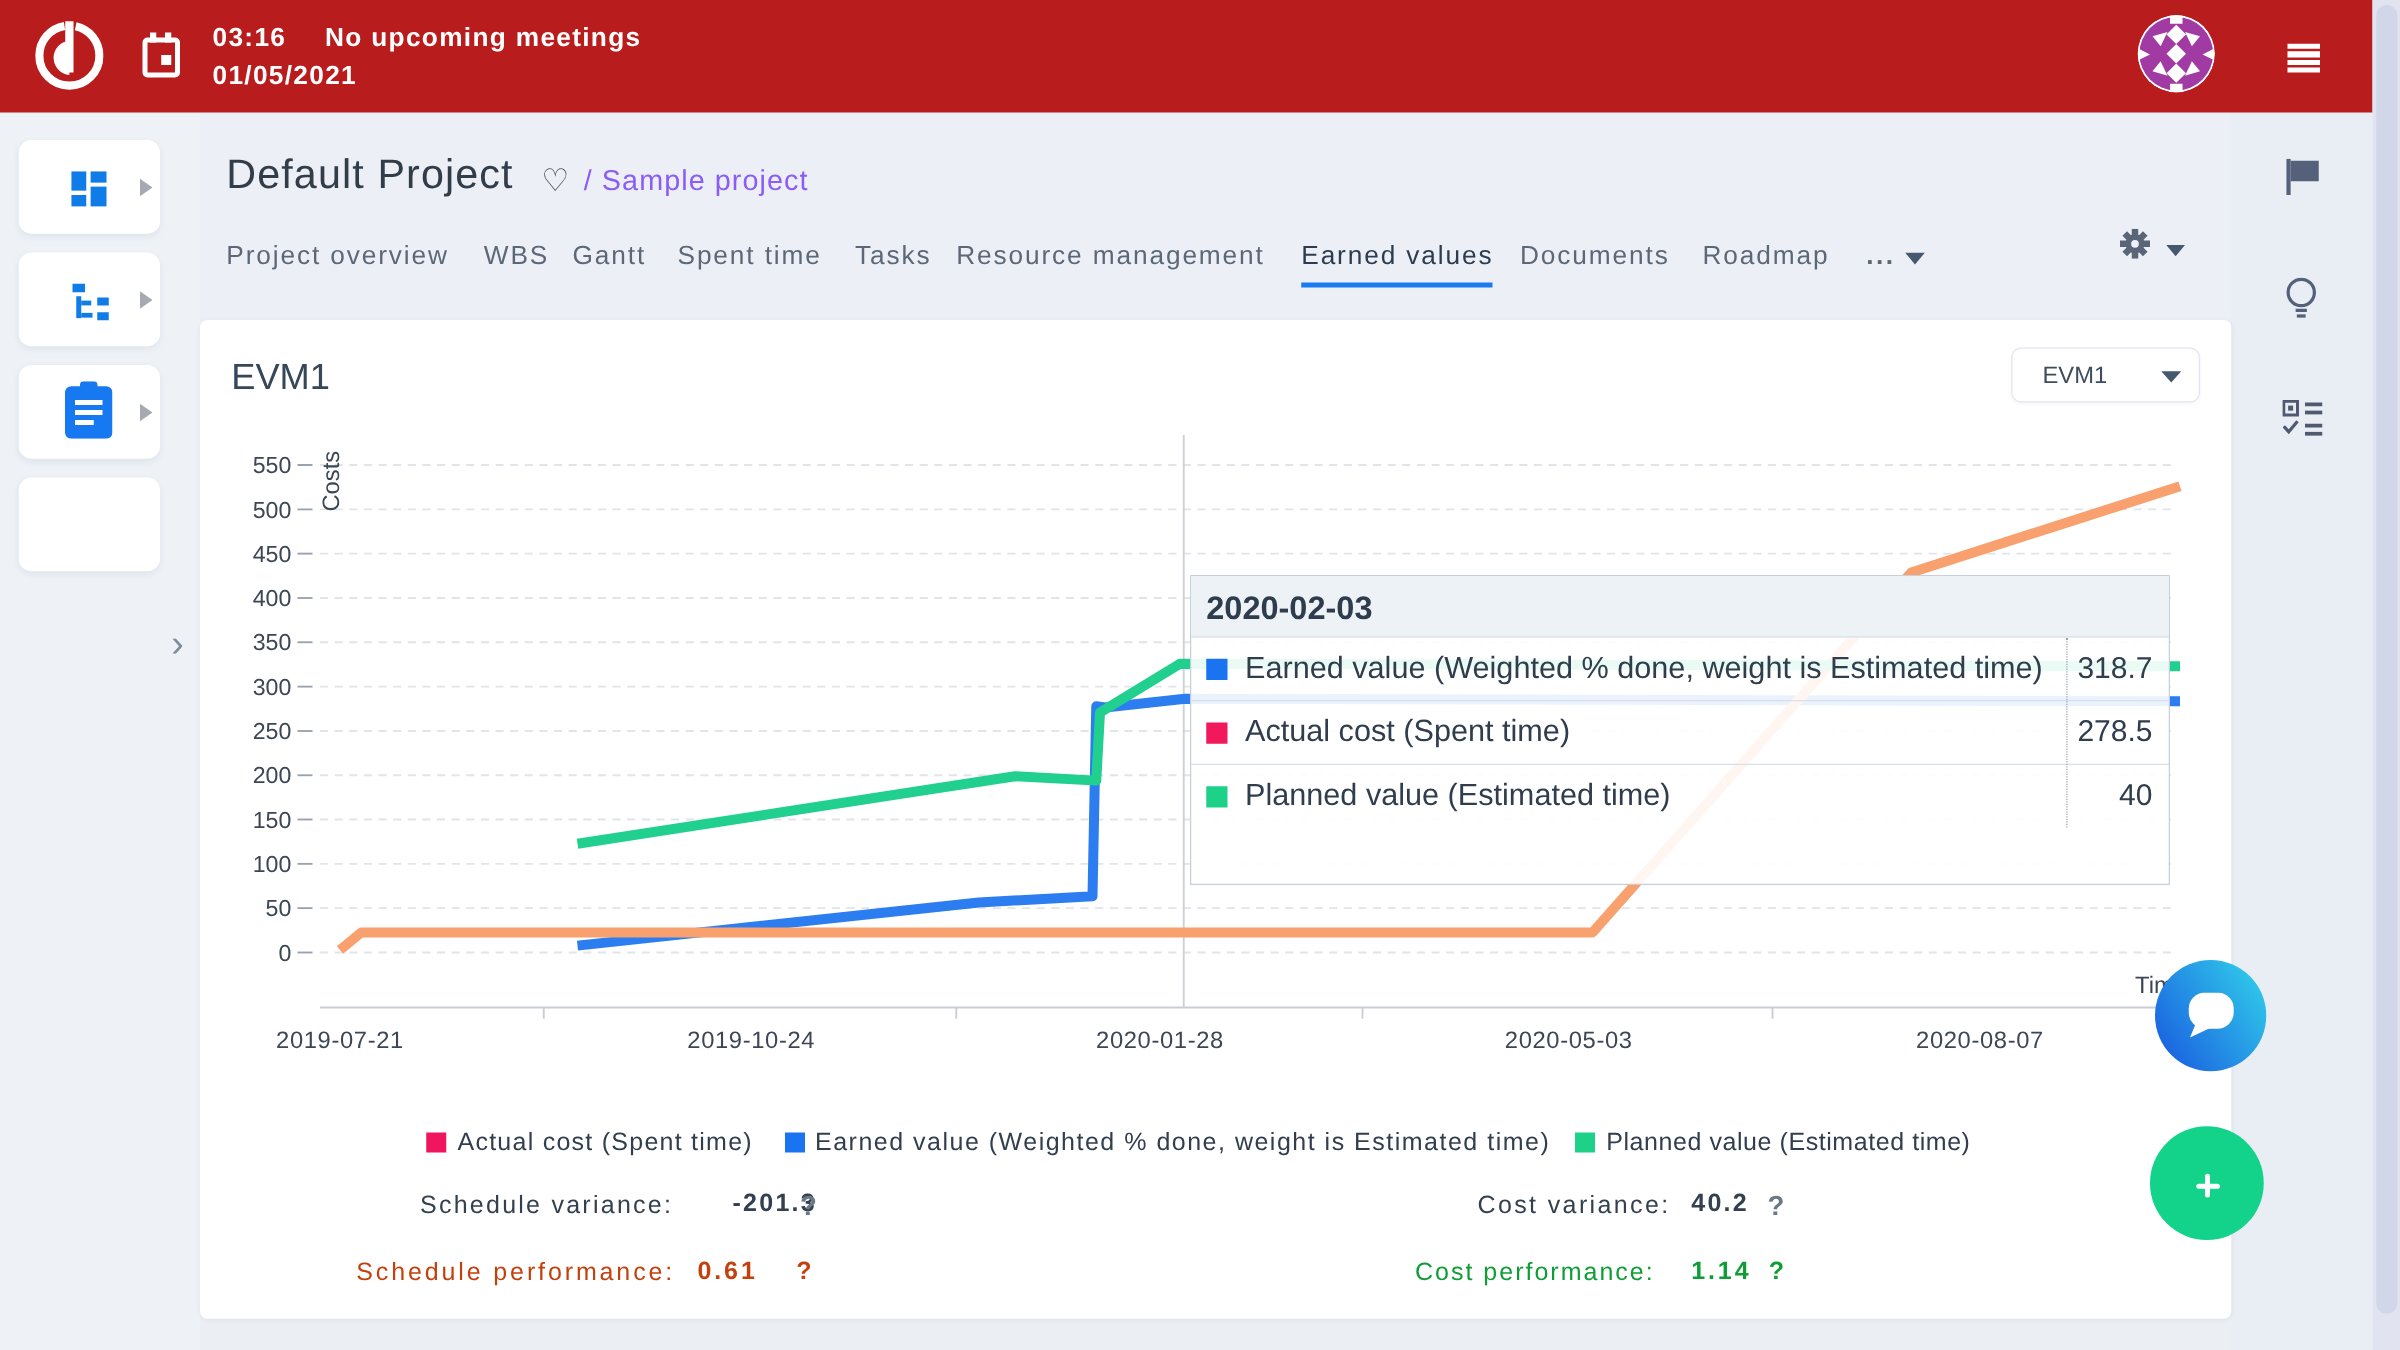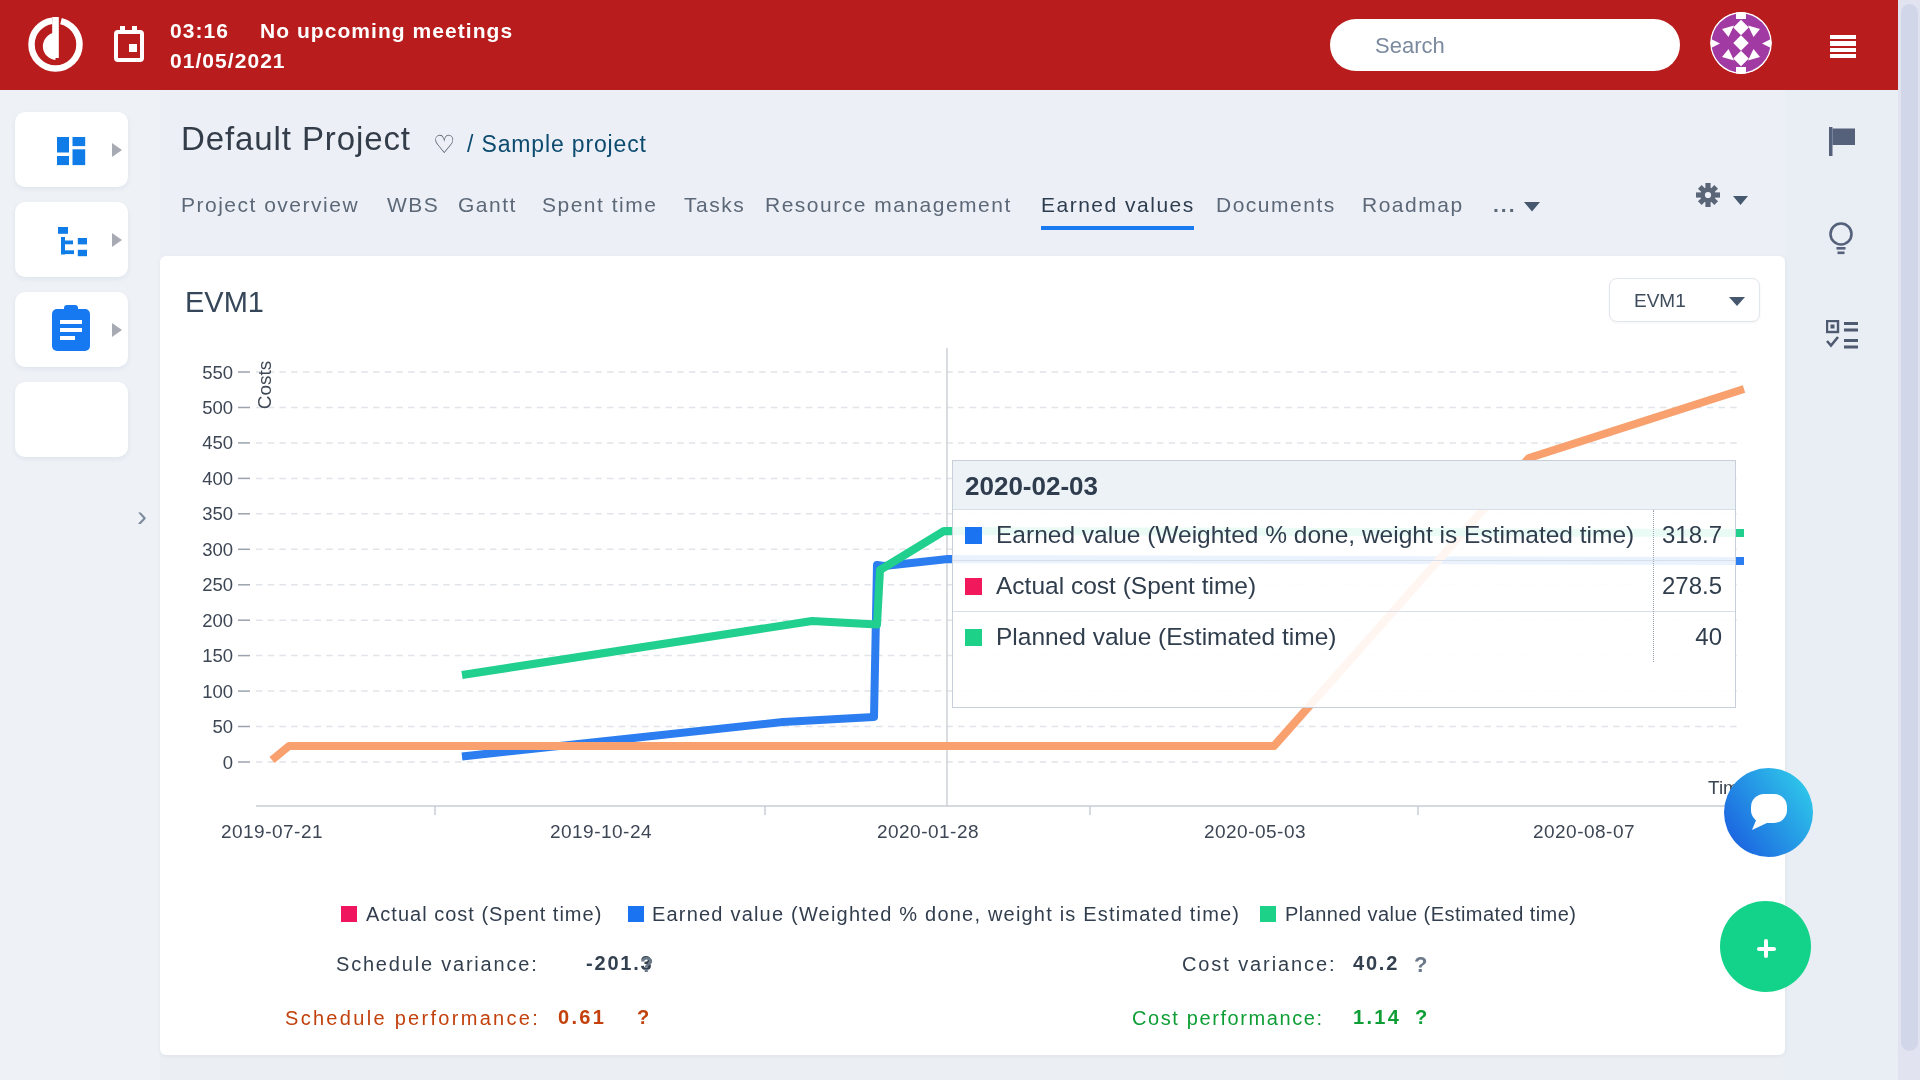--- a/index.html
+++ b/index.html
@@ -19,21 +19,21 @@
 .scard { position:absolute; left:15px; width:113px; height:75px; background:#fff; border-radius:10px; box-shadow:0 2px 5px rgba(30,45,80,.07); }
 .chev { position:absolute; color:#b9c0cc; font-size:15px; }
 
 #card { position:absolute; left:160px; top:256px; width:1625px; height:799px; background:#fff; border-radius:6px; box-shadow:0 1px 4px rgba(30,45,80,.06); }
 #rightbg { position:absolute; left:1785px; top:90px; width:113px; height:990px; background:#e9edf4; }
 #leftbg { position:absolute; left:0; top:90px; width:160px; height:990px; background:#eef2f7; }
 #botbg { position:absolute; left:160px; top:1055px; width:1625px; height:25px; background:#ebeff4; }
 
 #ptitle { position:absolute; left:181px; top:120px; font-size:33px; color:#333c49; font-weight:400; letter-spacing:.9px; }
 #heart { position:absolute; left:433px; top:130px; font-size:25px; color:#49525f; }
-#subtitle { position:absolute; left:467px; top:131px; font-size:23px; color:#0c4a6e; letter-spacing:.85px; }
+#subtitle { position:absolute; left:467px; top:131px; font-size:23px; color:#8b5cf6; letter-spacing:.85px; }
 
 .tab { position:absolute; top:193px; font-size:21px; color:#5c6878; letter-spacing:1.5px; }
 .tab.active { color:#2d3c4e; }
 #tabline { position:absolute; left:1041px; top:226px; width:153px; height:3.5px; background:#1a7af0; }
 
 #evmtitle { position:absolute; left:185px; top:286px; font-size:29px; color:#36475a; }
 #dropdown { position:absolute; left:1609px; top:278px; width:151px; height:44px; background:#fff; border:1px solid #e2e6ed; border-radius:8px; box-shadow:0 1px 3px rgba(30,45,80,.05); }
 #dropdown span { position:absolute; left:24px; top:11px; font-size:19px; color:#3f4c5e; }
 #dropdown .caret { position:absolute; left:119px; top:18px; width:0; height:0; border-left:8px solid transparent; border-right:8px solid transparent; border-top:9px solid #45586e; }
 
@@ -73,23 +73,20 @@
   </svg>
   <svg class="abs" style="left:113px;top:24px" width="32" height="40" viewBox="0 0 32 40">
     <rect x="7" y="2" width="5" height="8" fill="#fff"></rect>
     <rect x="19" y="2" width="5" height="8" fill="#fff"></rect>
     <rect x="3" y="8" width="26" height="28" rx="2" fill="none" stroke="#fff" stroke-width="4"></rect>
     <rect x="16" y="20" width="8" height="8" fill="#fff"></rect>
   </svg>
   <span class="htxt" style="left:170px;top:19px">03:16</span>
   <span class="htxt" style="left:260px;top:19px">No upcoming meetings</span>
   <span class="htxt" style="left:170px;top:49px">01/05/2021</span>
-  <div id="search">
-      <span>Search</span>
-    </div>
   <svg class="abs" style="left:1710px;top:12px" width="62" height="62" viewBox="0 0 62 62">
     <defs>
         <clipPath id="avc">
           <circle cx="31" cy="31" r="31"></circle>
         </clipPath>
       </defs>
     <g clip-path="url(#avc)">
       <circle cx="31" cy="31" r="31" fill="#fff"></circle>
       <circle cx="31" cy="31" r="29.5" fill="#a23aa3"></circle>
       <g fill="#fff">

